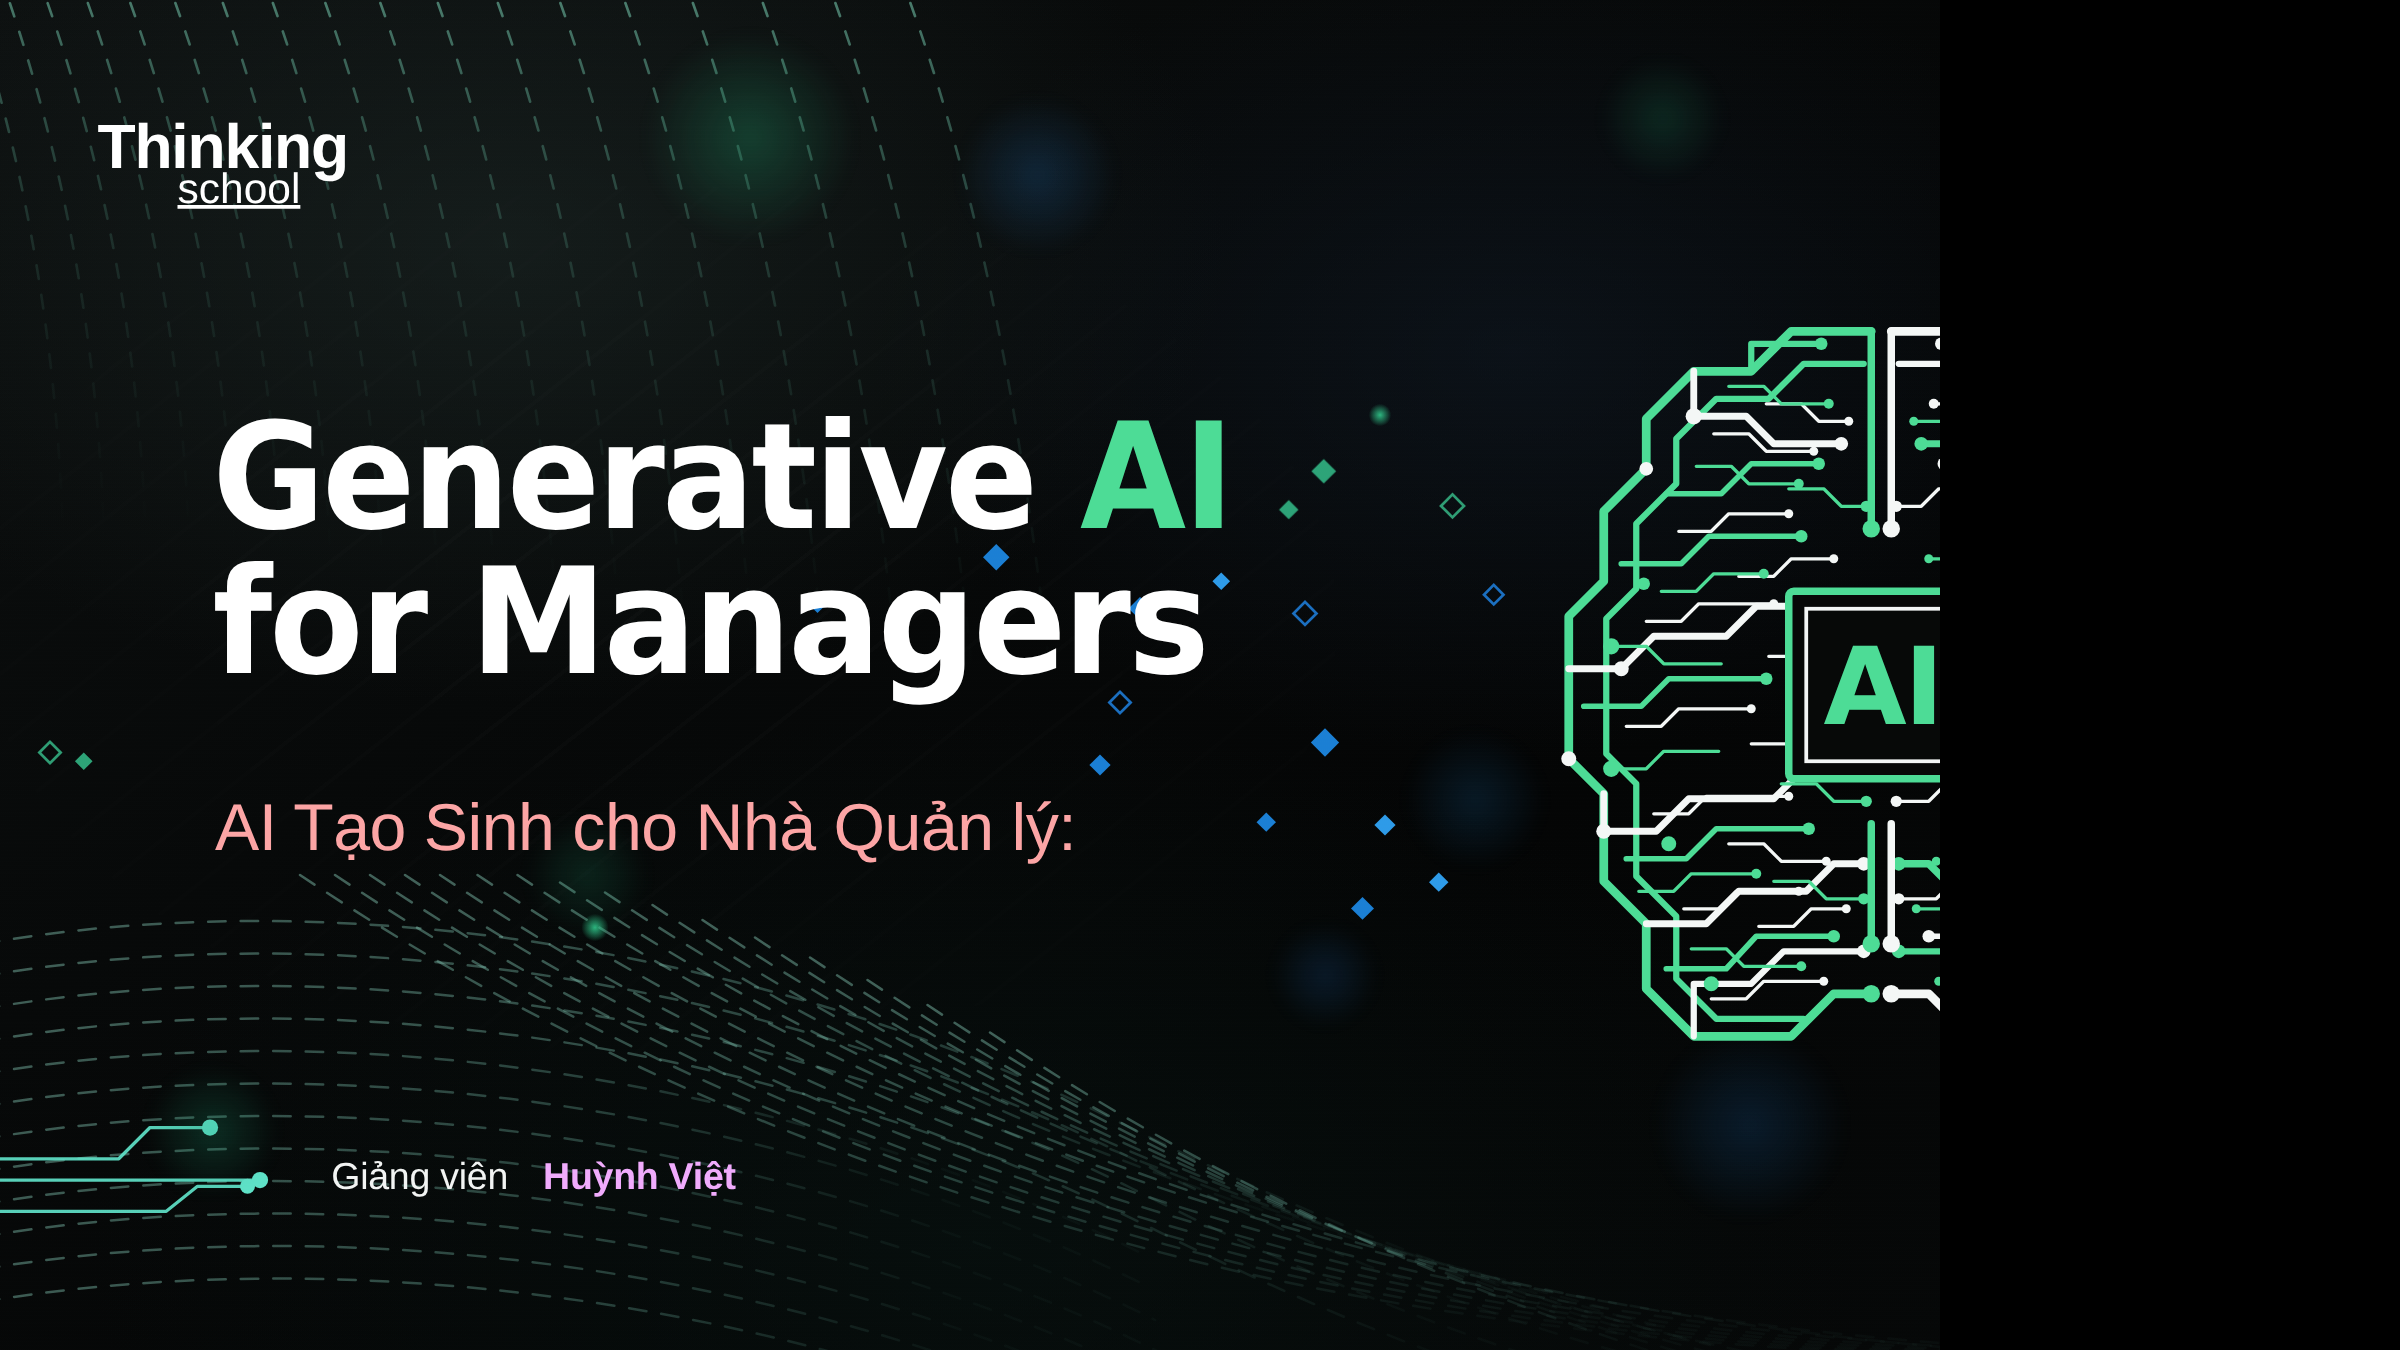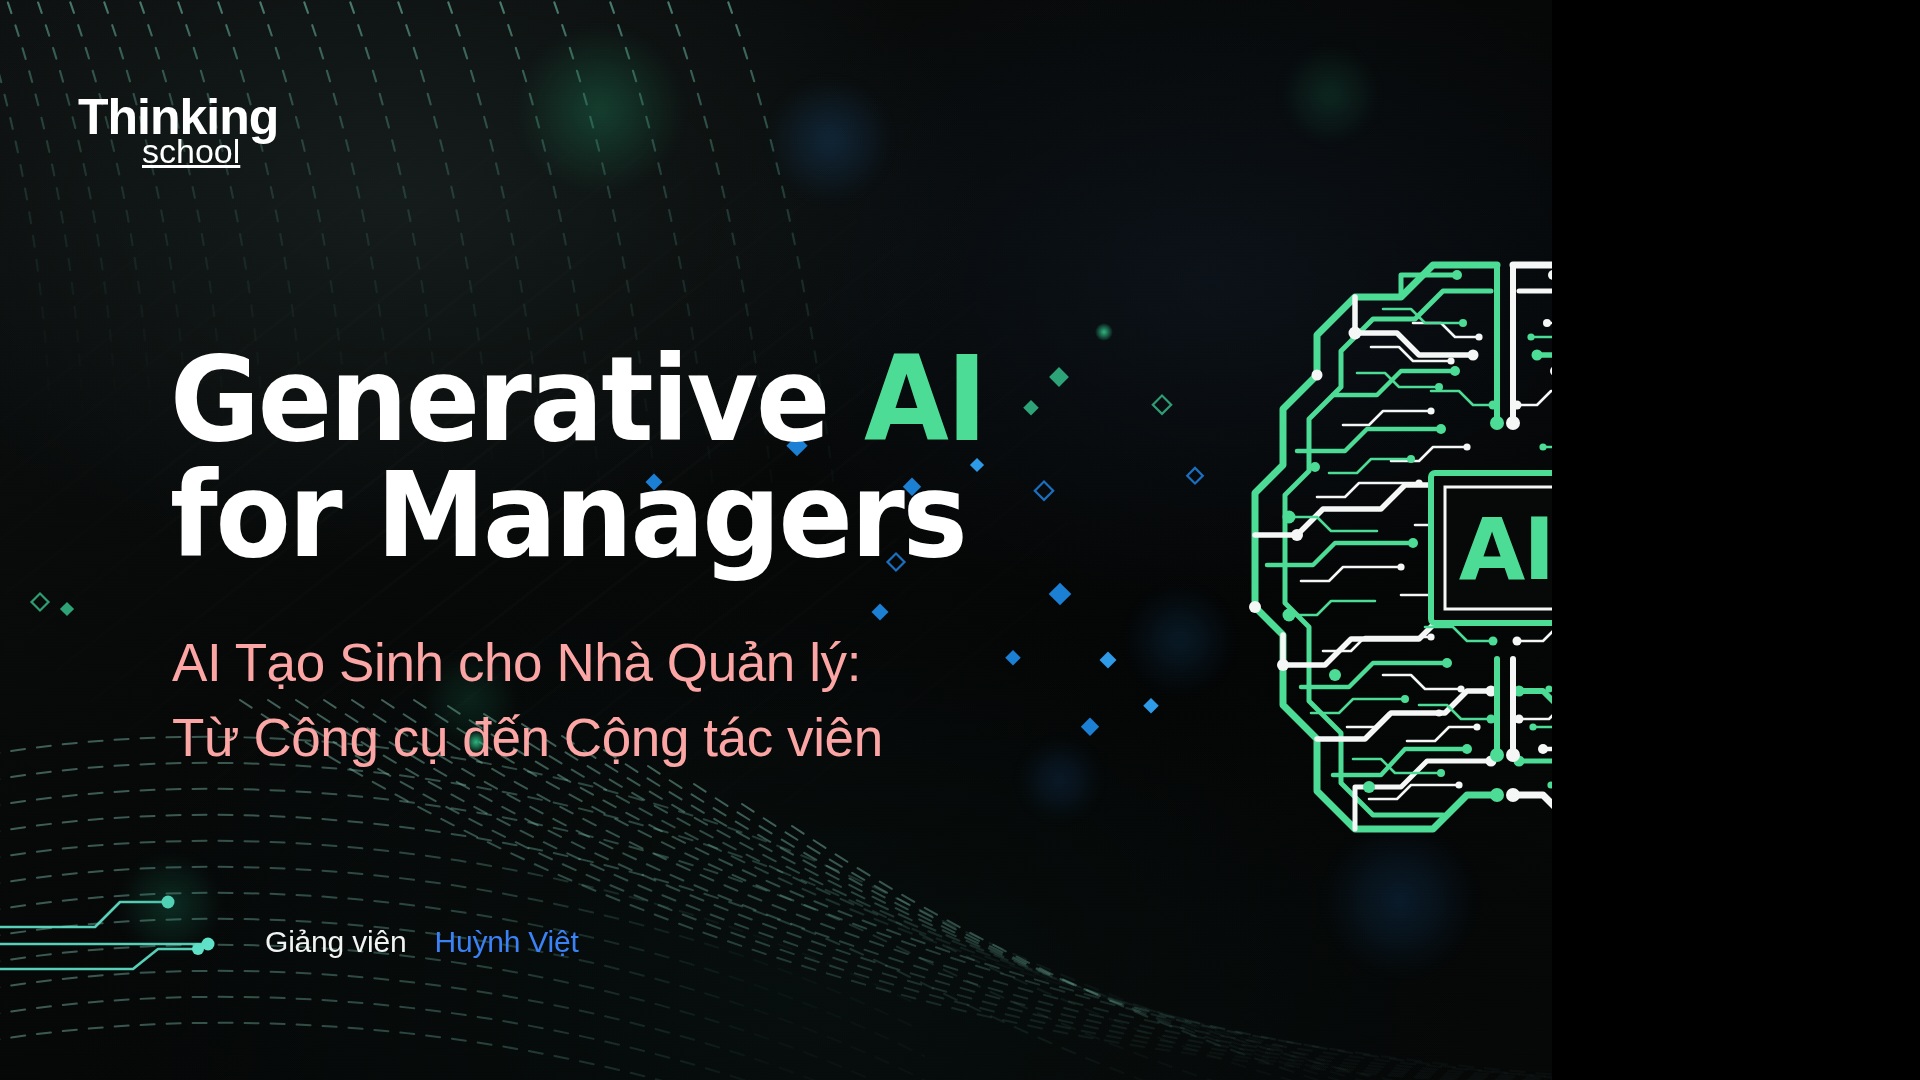--- a/index.html
+++ b/index.html
@@ -66,21 +66,21 @@
   #logo{position:absolute;left:78px;top:92px;}
   #logo .l-main{
     font-size:50px;font-weight:700;color:#fff;letter-spacing:-1px;line-height:1;
   }
   #logo .l-sub{
     font-size:34px;font-weight:500;color:#fff;line-height:1;
     margin-top:-8px;margin-left:64px;text-decoration:underline;
   }
 
   
-  #headline{position:absolute;left:170px;top:342px;width:1000px;}
+  #headline{position:absolute;left:170px;top:324px;width:1000px;}
   .h-line{
     font-family:"DejaVu Sans",sans-serif;
     font-weight:700;
     font-size:118px;
     line-height:.98;
     color:#ffffff;
     letter-spacing:-2.5px;
     white-space:nowrap;
     transform:scaleX(.93);
     transform-origin:left center;
@@ -92,21 +92,21 @@
     font-size:53px;
     font-weight:400;
     line-height:1.42;
     color:#fca5a5;
     letter-spacing:-.4px;
     white-space:nowrap;
   }
 
   #credit{position:absolute;left:265px;top:925px;display:flex;align-items:center;gap:28px;}
   #credit .c-label{font-size:30px;color:#f2f4f3;font-weight:400;letter-spacing:-.2px;}
-  #credit .c-name{font-size:30px;color:#3b82f6;font-weight:400;letter-spacing:-.2px;}
+  #credit .c-name{font-size:30px;color:#f0abfc;font-weight:700;letter-spacing:-.2px;}
 
   
   #brain-wrap{position:absolute;left:1205px;top:235px;width:600px;height:640px;}
   #brain-wrap svg{width:100%;height:100%;display:block;}
   .tr-g{fill:none;stroke:#4ddc96;stroke-linecap:round;stroke-linejoin:round;}
   .tr-w{fill:none;stroke:#f4f7f6;stroke-linecap:round;stroke-linejoin:round;}
   .pad-g{fill:#4ddc96;}
   .pad-w{fill:#f4f7f6;}
   .chip-outer{fill:#070908;stroke:#4ddc96;stroke-width:6;}
   .chip-inner{fill:none;stroke:#f4f7f6;stroke-width:3;}
@@ -249,21 +249,20 @@
     <div class="l-sub">school</div>
   </div>
 
   <div id="headline">
     <div class="h-line"><span>Generative </span><span class="h-accent">AI</span></div>
     <div class="h-line">for Managers</div>
   </div>
 
   <div id="subtitle">
     <div class="s-line">AI Tạo Sinh cho Nhà Quản lý:</div>
-    <div class="s-line">Từ Công cụ đến Cộng tác viên</div>
   </div>
 
   <div id="credit">
     <span class="c-label">Giảng viên</span>
     <span class="c-name">Huỳnh Việt</span>
   </div>
 
   <div id="brain-wrap">
     <svg viewBox="0 0 600 640">
 

